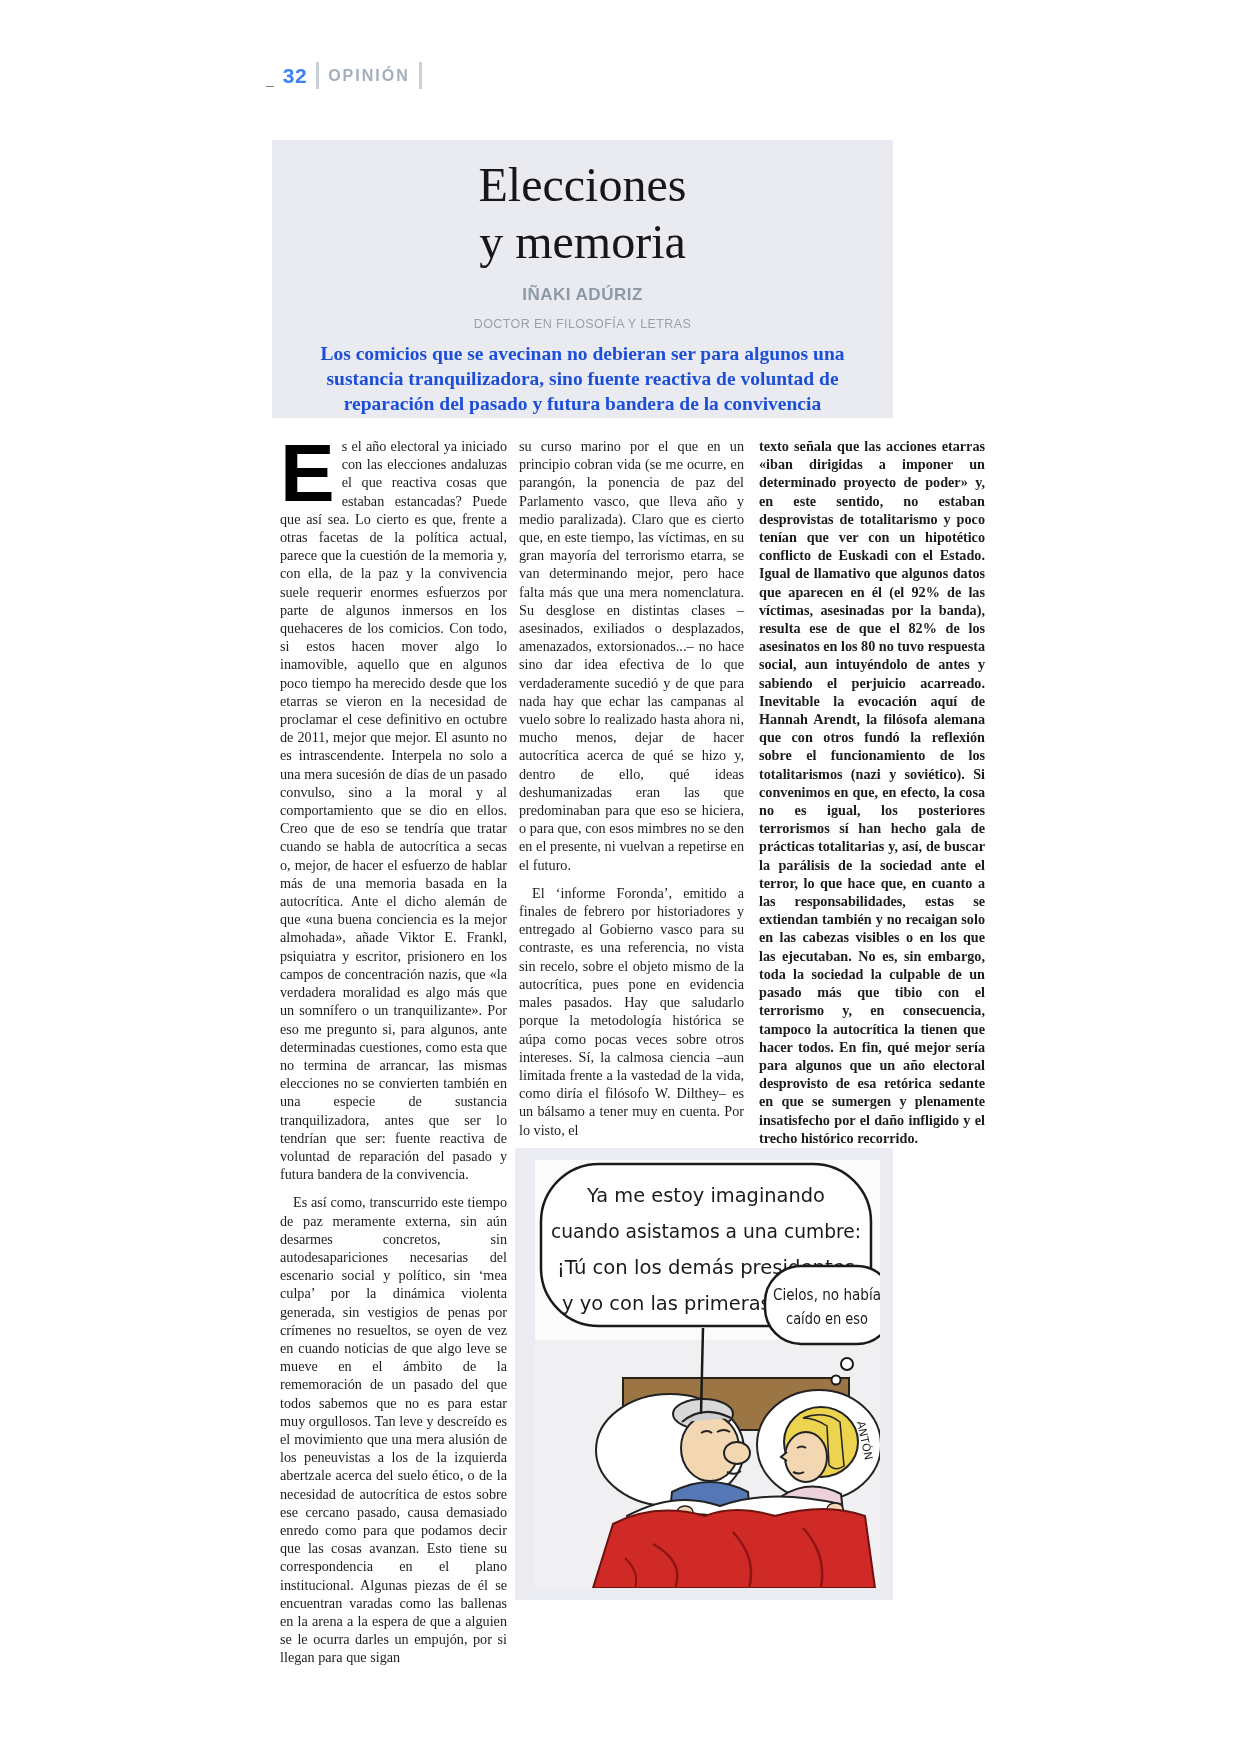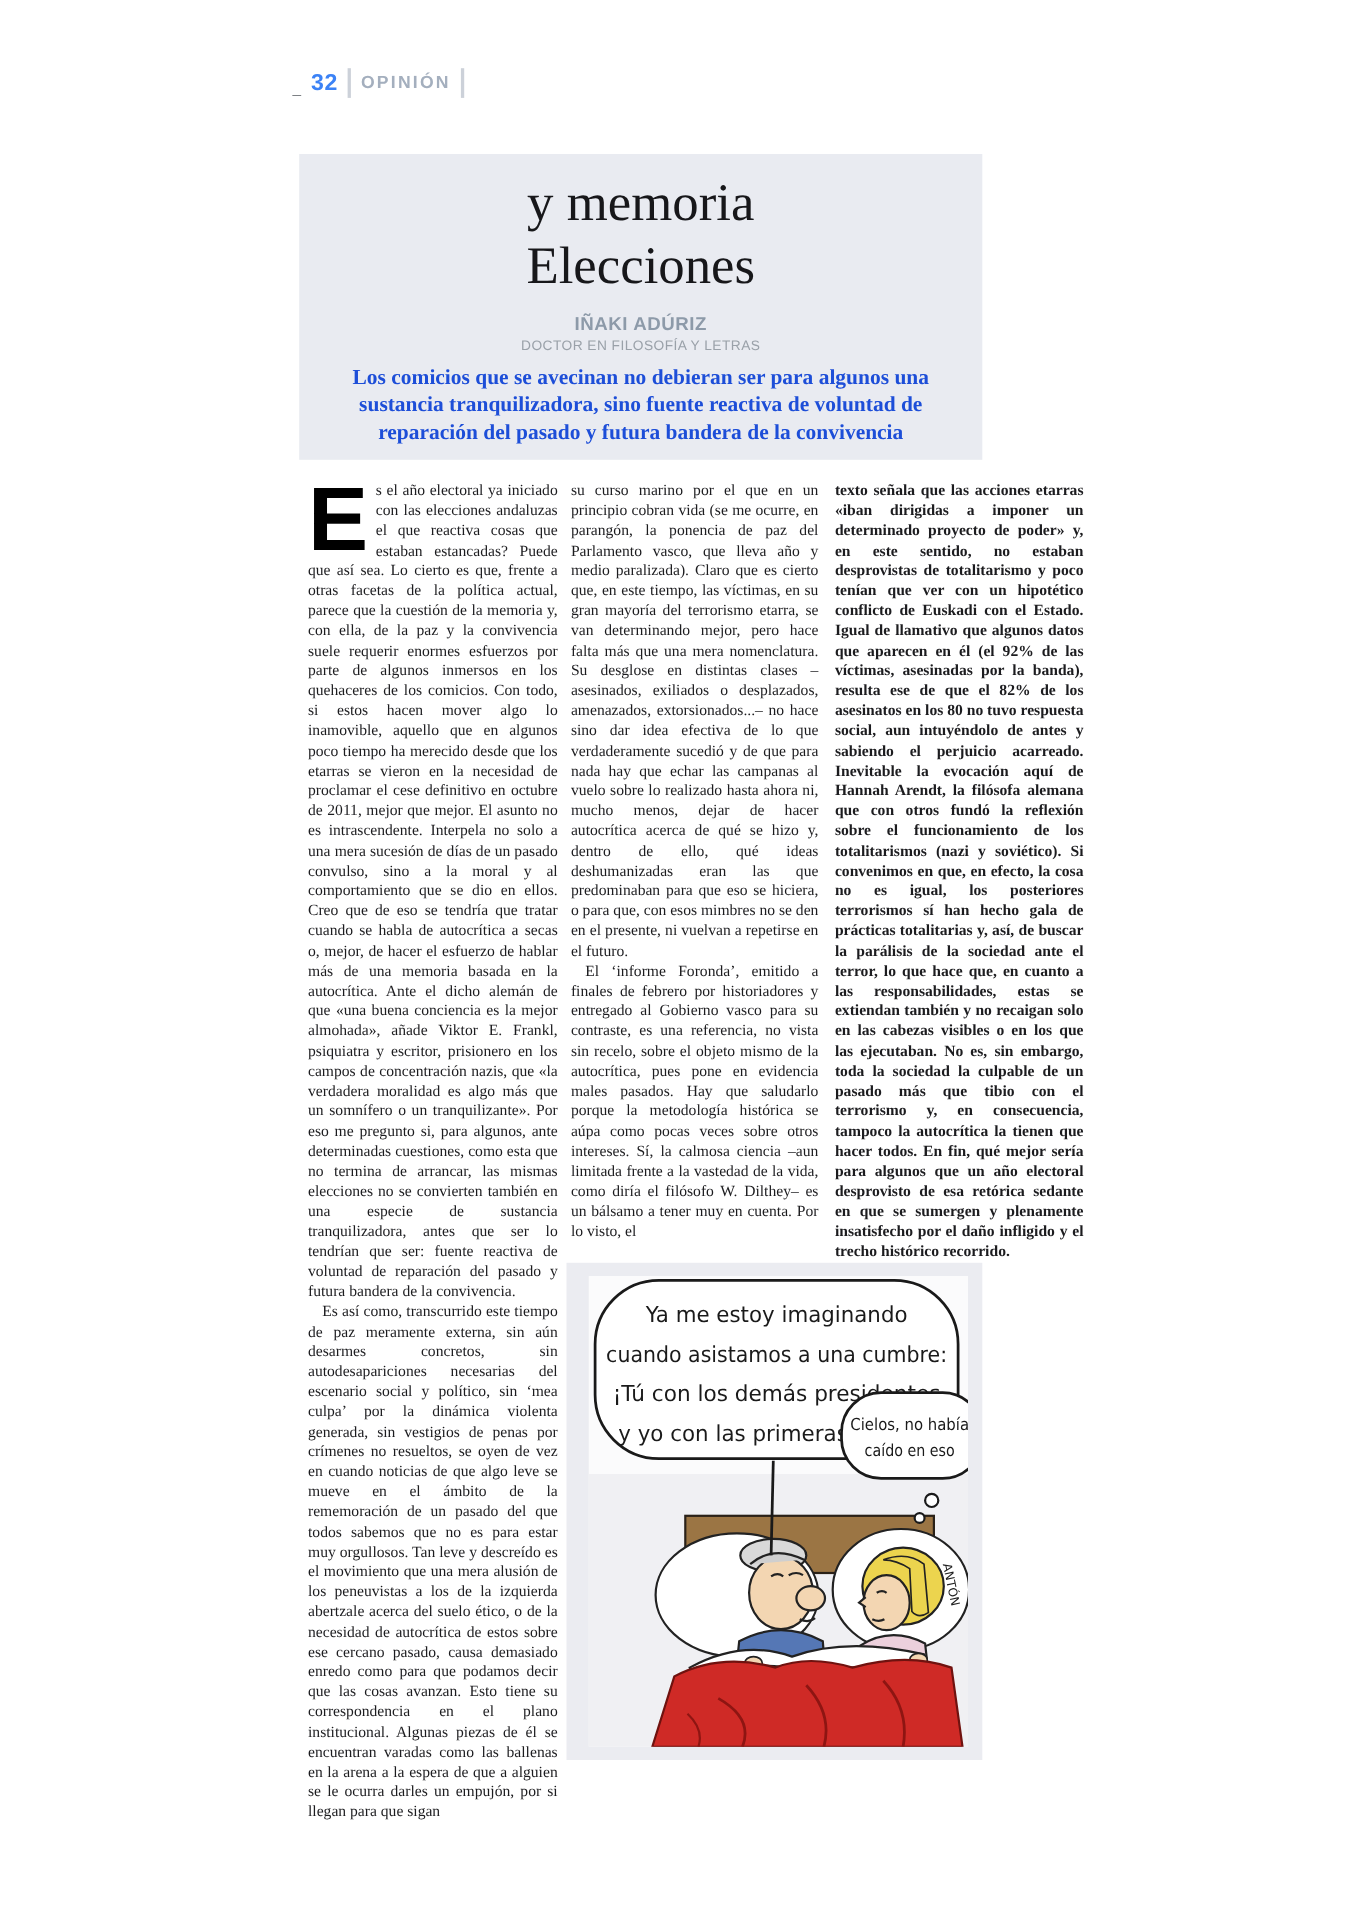--- a/index.html
+++ b/index.html
@@ -11,30 +11,30 @@
   .pnum-prefix{color:#20262e;font-weight:700;font-size:14px;transform:translateY(4px);}
   .pnum{color:#3b82f6;font-weight:800;font-size:21px;letter-spacing:.5px;}
   .hbar{width:3px;height:27px;background:#ccd1d9;}
   .section{color:#a4afbe;font-weight:800;font-size:16px;letter-spacing:2px;}
   
   .titlebox{position:absolute;left:272px;top:140px;width:621px;height:278px;background:#e9ebf1;
             text-align:center;}
   .title{font-size:48px;line-height:57px;color:#17171a;margin-top:16px;font-weight:400;}
   .author{margin-top:15px;font-family:"Liberation Sans",sans-serif;font-weight:700;font-size:17px;
           color:#8d9aa9;letter-spacing:.5px;}
-  .credential{margin-top:2px;font-family:"Liberation Sans",sans-serif;font-size:12.5px;color:#9aa1a9;
+  .credential{margin-top:12px;font-family:"Liberation Sans",sans-serif;font-size:12.5px;color:#9aa1a9;
               letter-spacing:.4px;}
   .lede{margin:10px auto 0;width:578px;font-size:19.5px;line-height:25px;font-weight:600;color:#1d4ed8;}
   
   .col{position:absolute;top:437px;}
   .c1{left:280px;width:227px;}
   .c2{left:519px;width:225px;}
   .c3{left:759px;width:226px;font-weight:bold;}
   .col p{margin:0;font-size:14.2px;line-height:18.2px;text-align:justify;hyphens:auto;}
-  .col p.indent{text-indent:13px;}
+  .col p.indent{text-indent:13px;margin-top:10px;}
   .dropcap{float:left;font-family:"Liberation Sans",sans-serif;font-weight:900;font-size:82px;
            line-height:60px;margin:6px 7px 0 0;color:#000;}
   
   .cartoon-label{position:absolute;left:517px;top:1180px;font-family:"Liberation Sans",sans-serif;
                  font-weight:800;font-size:23px;letter-spacing:1px;color:#ce3336;}
   .cartoonbox{position:absolute;left:515px;top:1148px;width:378px;height:452px;background:#ebecf1;}
   .cartoonbox svg{position:absolute;left:20px;top:12px;}
   .comic-text{font-family:"DejaVu Sans",sans-serif;fill:#1a1a1a;}
 </style>
 </head>
@@ -45,22 +45,22 @@
   <div class="pageheader">
     <span class="pnum-prefix">_</span>
     <span class="pnum">32</span>
     <span class="hbar"></span>
     <span class="section">OPINIÓN</span>
     <span class="hbar"></span>
   </div>
 
   <div class="titlebox">
     <div class="title">
+      <div>Elecciones</div>
       <div>y memoria</div>
-      <div>Elecciones</div>
     </div>
     <div class="author">IÑAKI ADÚRIZ</div>
     <div class="credential">DOCTOR EN FILOSOFÍA Y LETRAS</div>
     <div class="lede">Los comicios que se avecinan no debieran ser para algunos una sustancia tranquilizadora, sino fuente reactiva de voluntad de reparación del pasado y futura bandera de la convivencia</div>
   </div>
 
   <div class="col c1">
     <p><span class="dropcap">E</span><span>s el año electoral ya iniciado con las elecciones andaluzas el que reactiva cosas que estaban estancadas? Puede que así sea. Lo cierto es que, frente a otras facetas de la política actual, parece que la cuestión de la memoria y, con ella, de la paz y la convivencia suele requerir enormes esfuerzos por parte de algunos inmersos en los quehaceres de los comicios. Con todo, si estos hacen mover algo lo inamovible, aquello que en algunos poco tiempo ha merecido desde que los etarras se vieron en la necesidad de proclamar el cese definitivo en octubre de 2011, mejor que mejor. El asunto no es intrascendente. Interpela no solo a una mera sucesión de días de un pasado convulso, sino a la moral y al comportamiento que se dio en ellos. Creo que de eso se tendría que tratar cuando se habla de autocrítica a secas o, mejor, de hacer el esfuerzo de hablar más de una memoria basada en la autocrítica. Ante el dicho alemán de que «una buena conciencia es la mejor almohada», añade Viktor E. Frankl, psiquiatra y escritor, prisionero en los campos de concentración nazis, que «la verdadera moralidad es algo más que un somnífero o un tranquilizante». Por eso me pregunto si, para algunos, ante determinadas cuestiones, como esta que no termina de arrancar, las mismas elecciones no se convierten también en una especie de sustancia tranquilizadora, antes que ser lo tendrían que ser: fuente reactiva de voluntad de reparación del pasado y futura bandera de la convivencia.</span></p>
     <p class="indent">Es así como, transcurrido este tiempo de paz meramente externa, sin aún desarmes concretos, sin autodesapariciones necesarias del escenario social y político, sin ‘mea culpa’ por la dinámica violenta generada, sin vestigios de penas por crímenes no resueltos, se oyen de vez en cuando noticias de que algo leve se mueve en el ámbito de la rememoración de un pasado del que todos sabemos que no es para estar muy orgullosos. Tan leve y descreído es el movimiento que una mera alusión de los peneuvistas a los de la izquierda abertzale acerca del suelo ético, o de la necesidad de autocrítica de estos sobre ese cercano pasado, causa demasiado enredo como para que podamos decir que las cosas avanzan. Esto tiene su correspondencia en el plano institucional. Algunas piezas de él se encuentran varadas como las ballenas en la arena a la espera de que a alguien se le ocurra darles un empujón, por si llegan para que sigan</p>
   </div>

